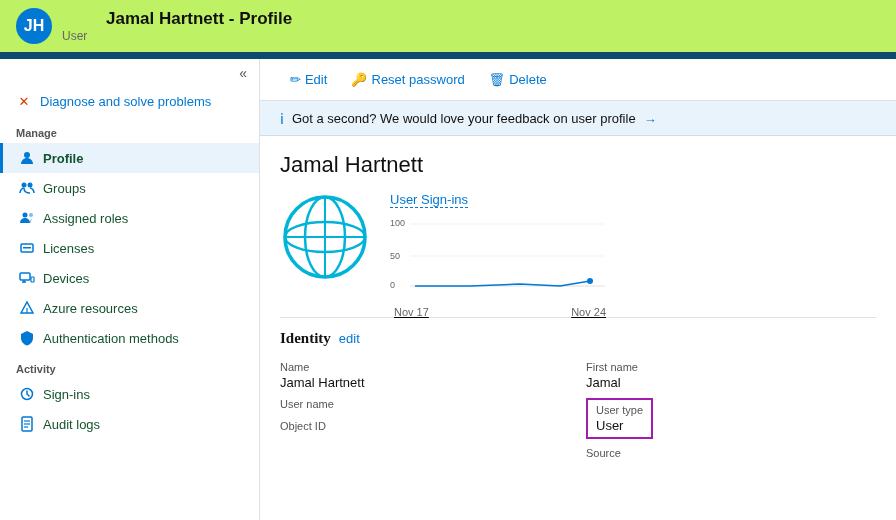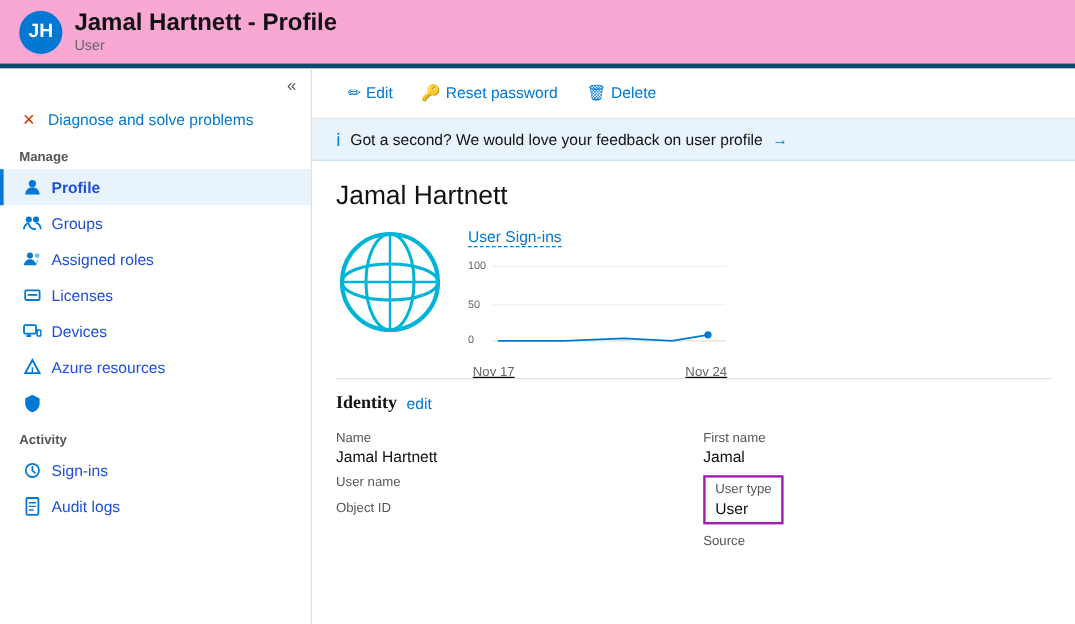--- a/index.html
+++ b/index.html
@@ -1,28 +1,28 @@
 <!DOCTYPE html>
 <html><head>
   <meta charset="utf-8">
   <style>
     * { box-sizing: border-box; margin: 0; padding: 0; }
     body { font-family: 'Segoe UI', Arial, sans-serif; font-size: 13px; background: #fff; display: flex; flex-direction: column; height: 520px; overflow: hidden; }
 
     
     .header {
-      display: flex; align-items: center; padding: 8px 16px; border-bottom: 4px solid #0c4a6e;
-      background: #f9a8d4; min-height: 52px;
+      display: flex; align-items: center; padding: 8px 16px; border-bottom: 7px solid #0c4a6e;
+      background: #bef264; min-height: 52px;
     }
     .header-avatar {
       width: 36px; height: 36px; border-radius: 50%; background: #0078d4;
       display: flex; align-items: center; justify-content: center; color: #fff;
       font-size: 16px; font-weight: bold; margin-right: 10px; flex-shrink: 0;
     }
-    .header-title { font-size: 20px; font-weight: 600; color: #111; }
+    .header-title { font-size: 17px; font-weight: 600; color: #111; margin-left: 44px; }
     .header-subtitle { font-size: 12px; color: #666; }
 
     
     .layout { display: flex; flex: 1; overflow: hidden; }
 
     
     .sidebar {
       width: 260px; min-width: 260px; border-right: 1px solid #e0e0e0;
       background: #fff; overflow-y: auto; padding: 0;
     }
@@ -33,21 +33,21 @@
     .sidebar-diagnose {
       display: flex; align-items: center; gap: 8px; padding: 8px 16px;
       color: #0078d4; font-size: 13px; cursor: pointer;
     }
     .sidebar-section-label {
       font-size: 11px; font-weight: 600; color: #555; padding: 10px 16px 4px;
       text-transform: none;
     }
     .sidebar-item {
       display: flex; align-items: center; gap: 8px; padding: 7px 16px;
-      font-size: 13px; color: #1d4ed8; cursor: pointer; border-left: 3px solid transparent;
+      font-size: 13px; color: #14532d; cursor: pointer; border-left: 3px solid transparent;
     }
     .sidebar-item.active {
       background: #e8f3fc; border-left-color: #0078d4; font-weight: 600;
     }
     .sidebar-icon { width: 16px; height: 16px; flex-shrink: 0; display: flex; align-items: center; justify-content: center; }
 
     
     .main { flex: 1; overflow-y: auto; background: #fff; }
 
     .toolbar {
@@ -181,20 +181,21 @@
           </svg>
       </span>
       <span>Azure resources</span>
     </div>
     <div class="sidebar-item">
       <span class="sidebar-icon">
         <svg width="16" height="16" viewBox="0 0 16 16">
             <path d="M8 1L2 4v4c0 3.5 2.5 6.5 6 7.5 3.5-1 6-4 6-7.5V4z" fill="#0078d4"></path>
           </svg>
       </span>
+      <span>Authentication methods</span>
     </div>
 
     <div class="sidebar-section-label">Activity</div>
     <div class="sidebar-item">
       <span class="sidebar-icon">
         <svg width="16" height="16" viewBox="0 0 16 16">
             <circle cx="8" cy="8" r="5.5" stroke="#0078d4" stroke-width="1.5" fill="none"></circle>
             <path d="M8 5v3l2 2" stroke="#0078d4" stroke-width="1.5" fill="none" stroke-linecap="round"></path>
           </svg>
       </span>

